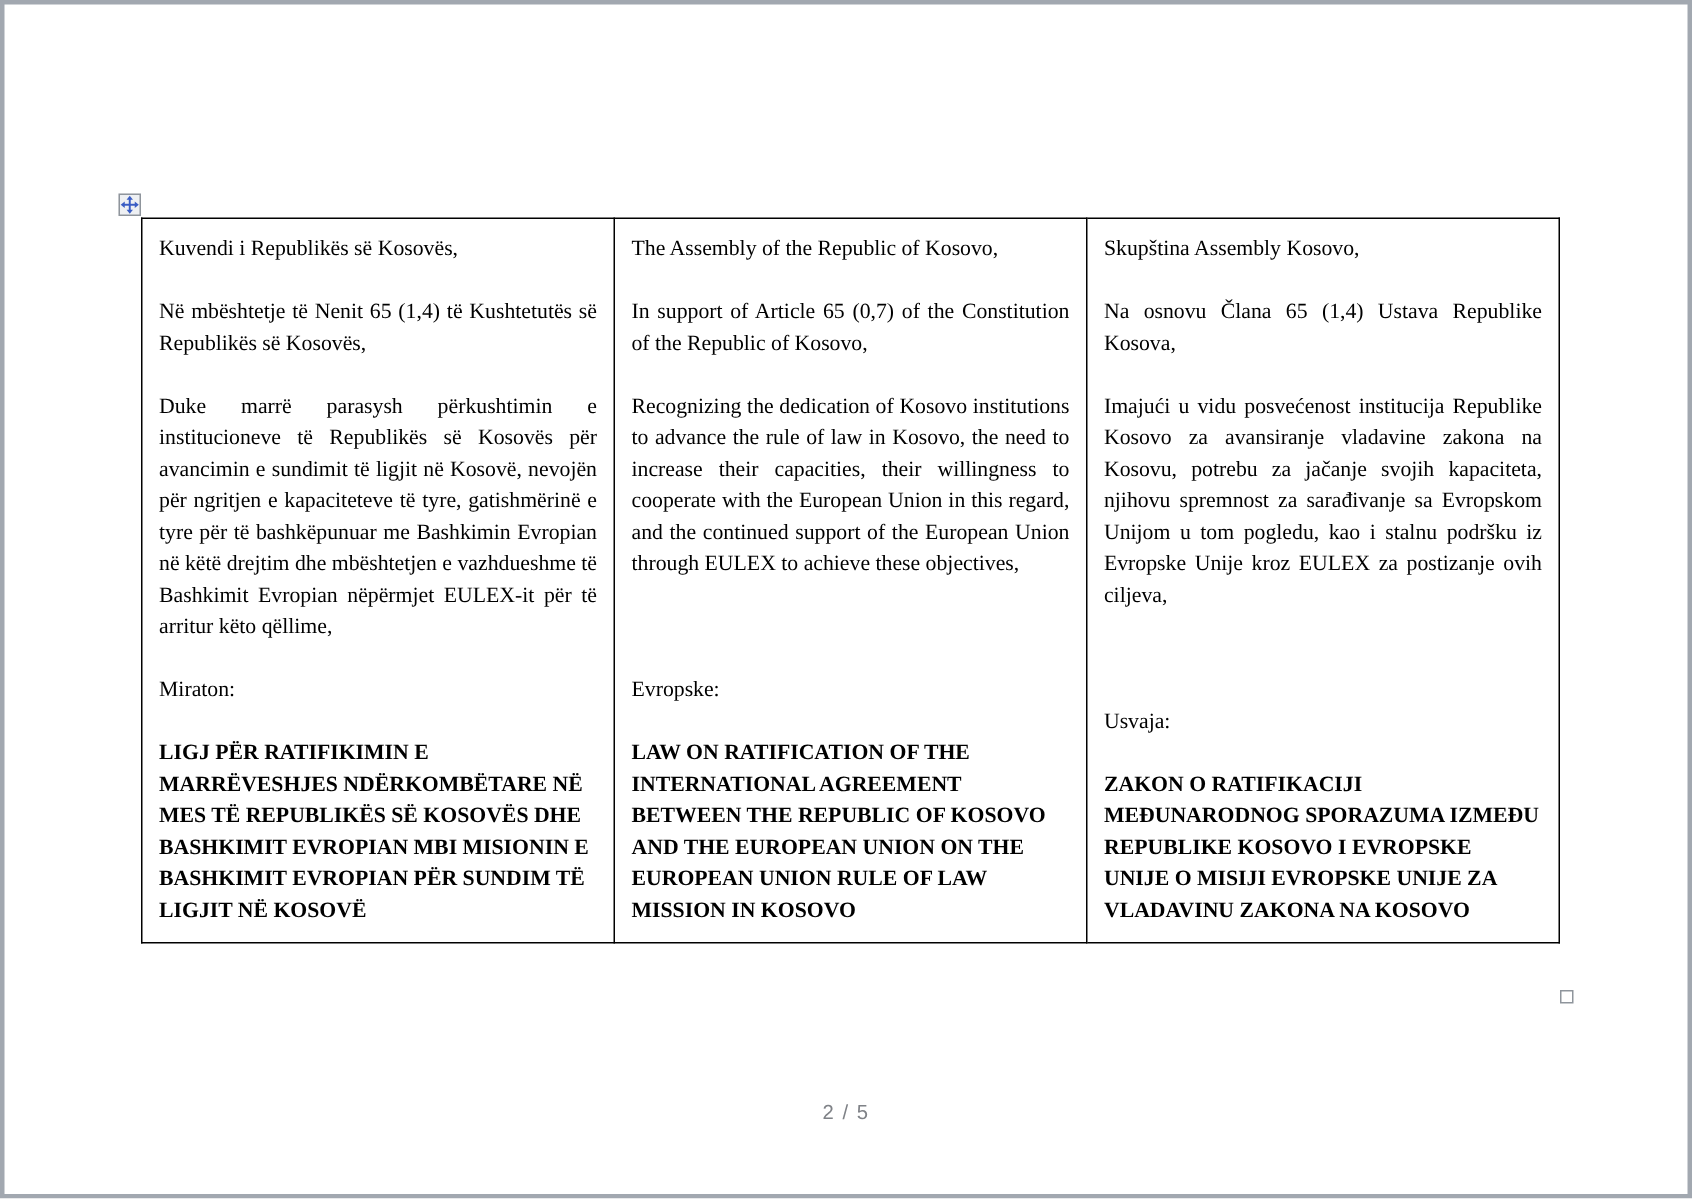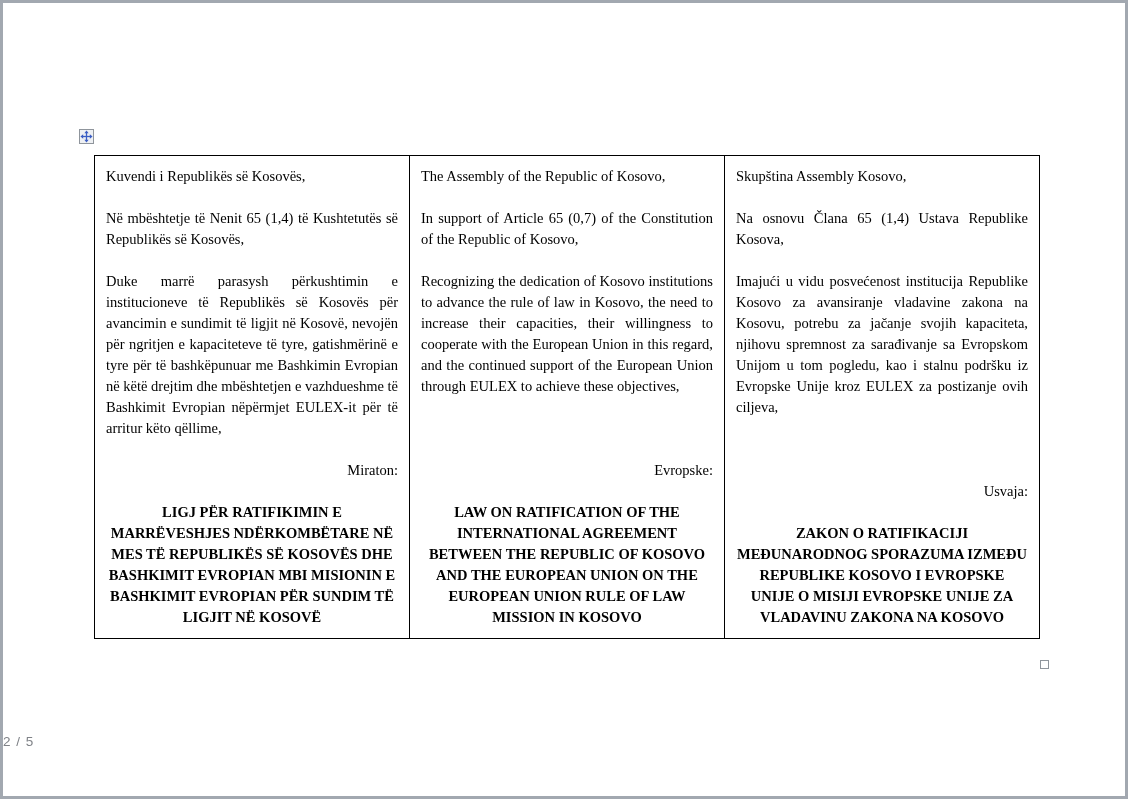--- a/index.html
+++ b/index.html
@@ -38,21 +38,21 @@
     width: 9px;
     height: 9px;
     background: #ffffff;
     border: 1px solid #8f959c;
     cursor: nwse-resize;
   }
 
   .doc-table {
     position: absolute;
     left: 91px;
-    top: 152px;
+    top: 142px;
     width: 946px;
     border-collapse: collapse;
     table-layout: fixed;
   }
   .doc-table td {
     width: 33.33%;
     border: 1.5px solid #000000;
     vertical-align: top;
     padding: 10px 11px;
     font-size: 14.5px;
@@ -60,34 +60,34 @@
   }
 
   .para {
     text-align: justify;
     margin-bottom: 21px;
   }
   .para-basis { }
   .para-recital-short { margin-bottom: 21px; }   
   .para-recital-long  { margin-bottom: 63px; }   
   .para-enact {
-    text-align: right;
+    text-align: left;
     margin-bottom: 21px;
   }
   .cell-title {
     font-weight: bold;
-    text-align: center;
+    text-align: left;
   }
 
   .page-footer {
     position: absolute;
     left: 0;
     top: 731px;
     width: 100%;
-    text-align: left;
+    text-align: center;
     font-family: "Liberation Sans", sans-serif;
     font-size: 13.5px;
     color: #7f8287;
     letter-spacing: 1px;
   }
 </style>
 </head>
 <body>
 
 <div class="screen">

